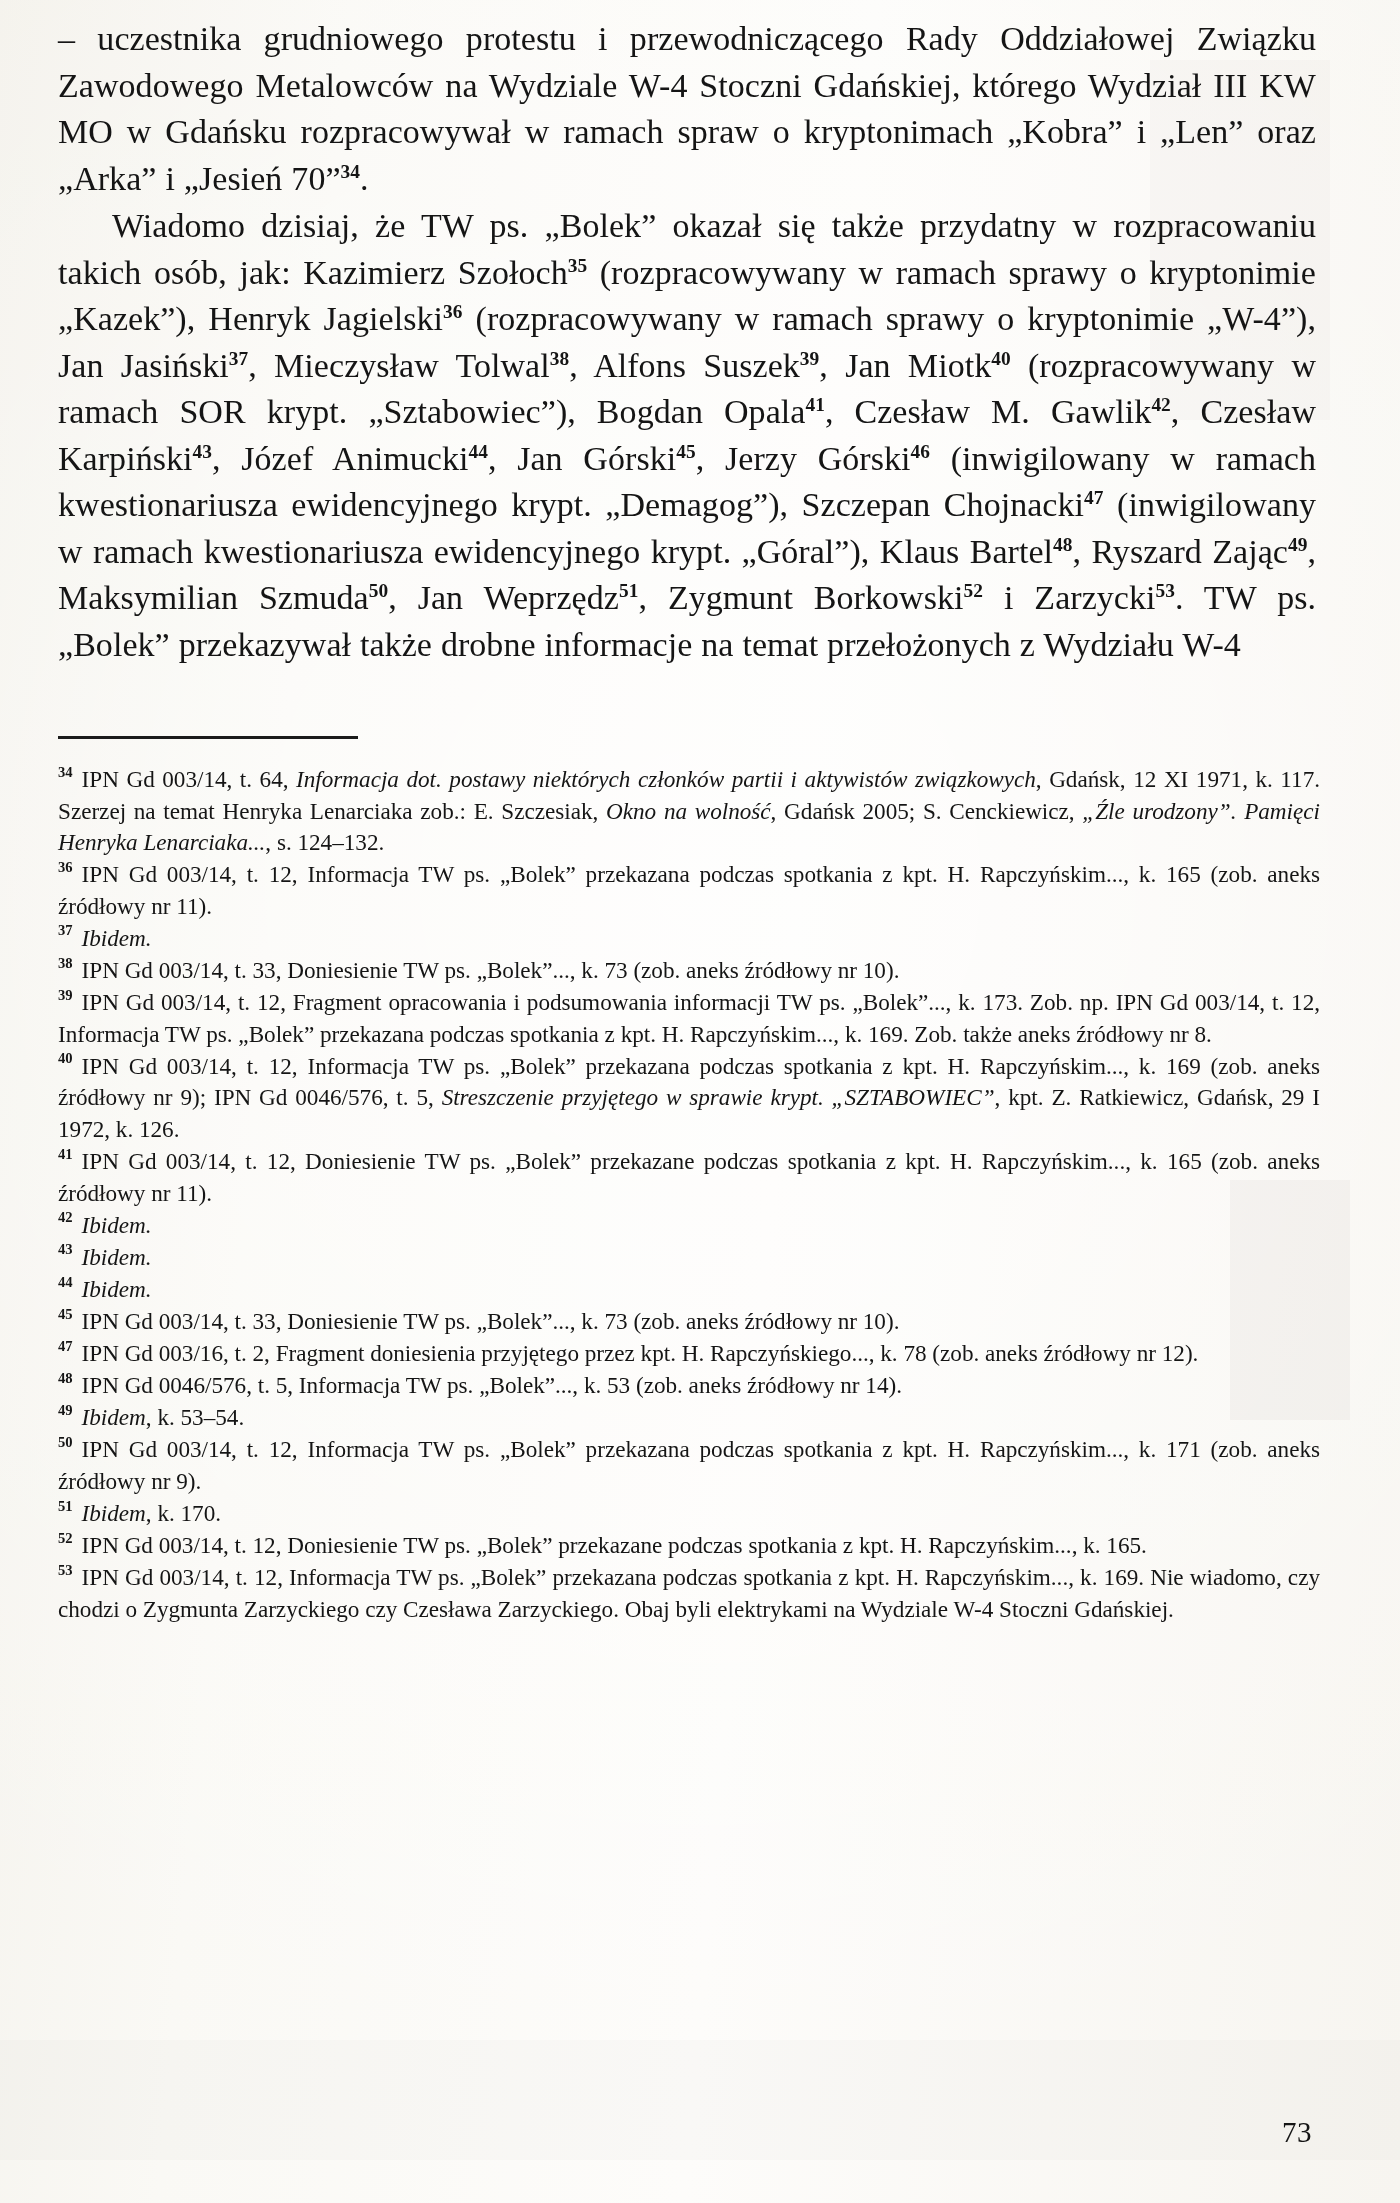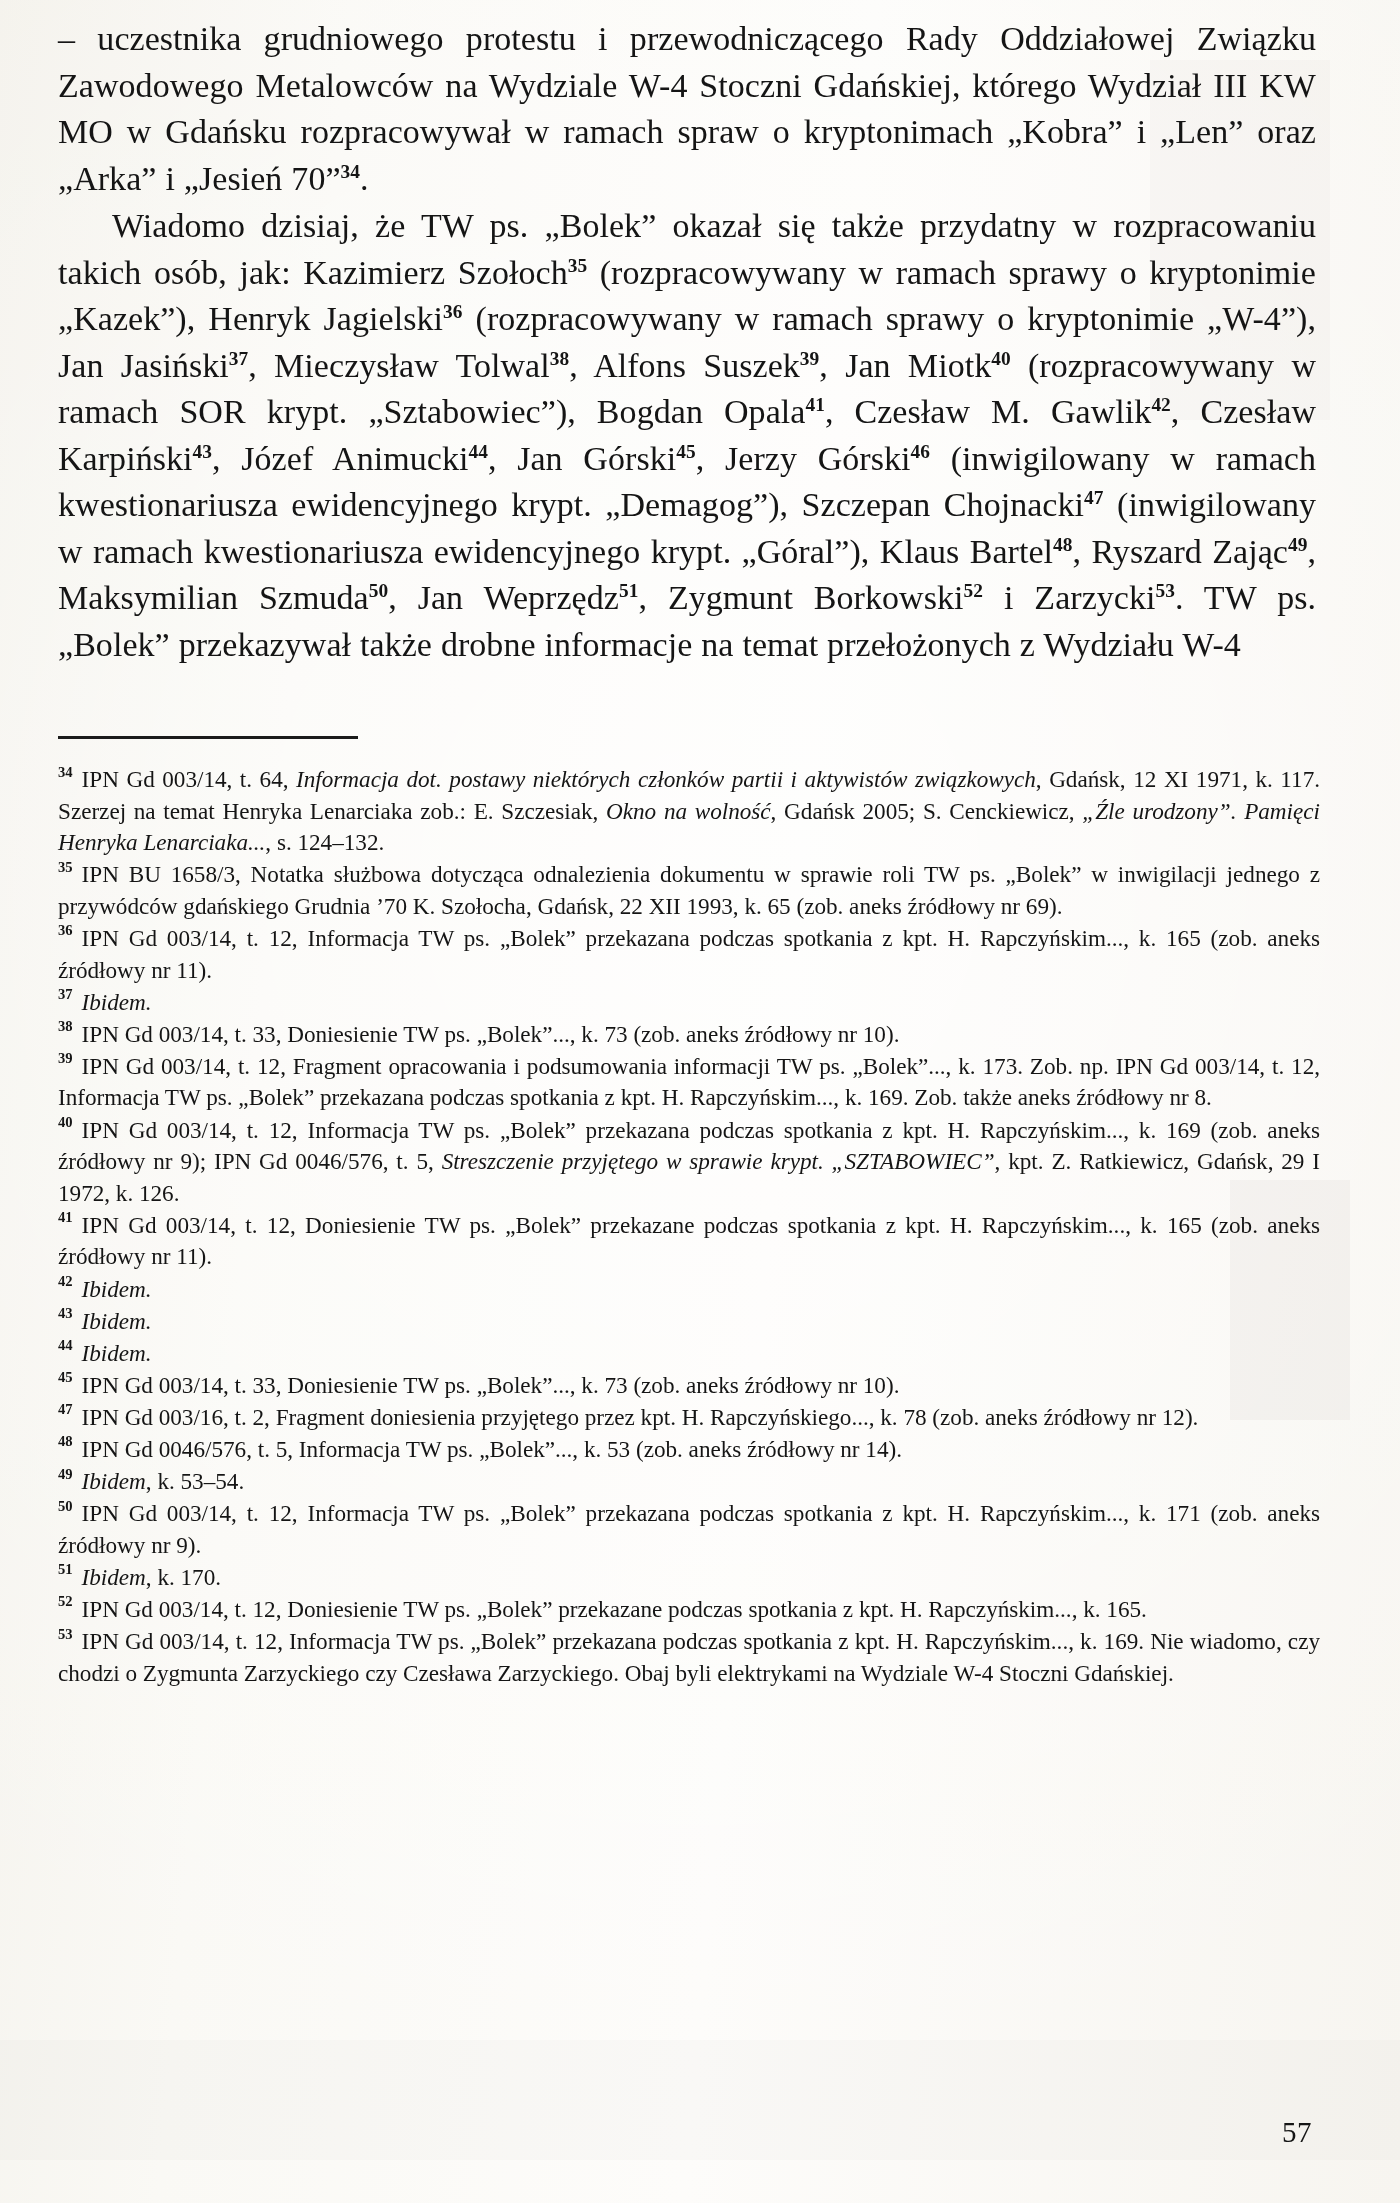--- a/index.html
+++ b/index.html
@@ -141,36 +141,35 @@
 
     <div class="body-block">
       <p class="body-par" id="par1">– uczestnika grudniowego protestu i przewodniczącego Rady Oddziałowej Związku Zawodowego Metalowców na Wydziale W-4 Stoczni Gdańskiej, którego Wydział III KW MO w Gdańsku rozpracowywał w ramach spraw o kryptonimach „Kobra” i „Len” oraz „Arka” i „Jesień 70”<sup>34</sup>.</p>
       <p class="body-par" id="par2">Wiadomo dzisiaj, że TW ps. „Bolek” okazał się także przydatny w rozpracowaniu takich osób, jak: Kazimierz Szołoch<sup>35</sup> (rozpracowywany w ramach sprawy o kryptonimie „Kazek”), Henryk Jagielski<sup>36</sup> (rozpracowywany w ramach sprawy o kryptonimie „W-4”), Jan Jasiński<sup>37</sup>, Mieczysław Tolwal<sup>38</sup>, Alfons Suszek<sup>39</sup>, Jan Miotk<sup>40</sup> (rozpracowywany w ramach SOR krypt. „Sztabowiec”), Bogdan Opala<sup>41</sup>, Czesław M. Gawlik<sup>42</sup>, Czesław Karpiński<sup>43</sup>, Józef Animucki<sup>44</sup>, Jan Górski<sup>45</sup>, Jerzy Górski<sup>46</sup> (inwigilowany w ramach kwestionariusza ewidencyjnego krypt. „Demagog”), Szczepan Chojnacki<sup>47</sup> (inwigilowany w ramach kwestionariusza ewidencyjnego krypt. „Góral”), Klaus Bartel<sup>48</sup>, Ryszard Zając<sup>49</sup>, Maksymilian Szmuda<sup>50</sup>, Jan Weprzędz<sup>51</sup>, Zygmunt Borkowski<sup>52</sup> i Zarzycki<sup>53</sup>. TW ps. „Bolek” przekazywał także drobne informacje na temat przełożonych z Wydziału W-4</p>
     </div>
 
     <div class="fn-rule"></div>
 
     <div class="footnotes" id="footnotes">
         <div class="fn"><span class="fn-num">34</span><span>IPN Gd 003/14, t. 64, </span><em>Informacja dot. postawy niektórych członków partii i aktywistów związkowych</em><span>, Gdańsk, 12 XI 1971, k. 117. Szerzej na temat Henryka Lenarciaka zob.: E. Szczesiak, </span><em>Okno na wolność</em><span>, Gdańsk 2005; S. Cenckiewicz, </span><em>„Źle urodzony”. Pamięci Henryka Lenarciaka...</em><span>, s. 124–132.</span></div>
-        <div class="fn"><span class="fn-num">35</span><span>IPN BU 1658/3, Notatka służbowa dotycząca odnalezienia dokumentu w sprawie roli TW ps. „Bolek” w inwigilacji jednego z przywódców gdańskiego Grudnia ’70 K. Szołocha, Gdańsk, 22 XII 1993, k. 65 (zob. aneks źródłowy nr 69).</span></div>
         <div class="fn"><span class="fn-num">36</span><span>IPN Gd 003/14, t. 12, Informacja TW ps. „Bolek” przekazana podczas spotkania z kpt. H. Rapczyńskim..., k. 165 (zob. aneks źródłowy nr 11).</span></div>
         <div class="fn"><span class="fn-num">37</span><em>Ibidem.</em></div>
         <div class="fn"><span class="fn-num">38</span><span>IPN Gd 003/14, t. 33, Doniesienie TW ps. „Bolek”..., k. 73 (zob. aneks źródłowy nr 10).</span></div>
         <div class="fn"><span class="fn-num">39</span><span>IPN Gd 003/14, t. 12, Fragment opracowania i podsumowania informacji TW ps. „Bolek”..., k. 173. Zob. np. IPN Gd 003/14, t. 12, Informacja TW ps. „Bolek” przekazana podczas spotkania z kpt. H. Rapczyńskim..., k. 169. Zob. także aneks źródłowy nr 8.</span></div>
         <div class="fn"><span class="fn-num">40</span><span>IPN Gd 003/14, t. 12, Informacja TW ps. „Bolek” przekazana podczas spotkania z kpt. H. Rapczyńskim..., k. 169 (zob. aneks źródłowy nr 9); IPN Gd 0046/576, t. 5, </span><em>Streszczenie przyjętego w sprawie krypt. „SZTABOWIEC”</em><span>, kpt. Z. Ratkiewicz, Gdańsk, 29 I 1972, k. 126.</span></div>
         <div class="fn"><span class="fn-num">41</span><span>IPN Gd 003/14, t. 12, Doniesienie TW ps. „Bolek” przekazane podczas spotkania z kpt. H. Rapczyńskim..., k. 165 (zob. aneks źródłowy nr 11).</span></div>
         <div class="fn"><span class="fn-num">42</span><em>Ibidem.</em></div>
         <div class="fn"><span class="fn-num">43</span><em>Ibidem.</em></div>
         <div class="fn"><span class="fn-num">44</span><em>Ibidem.</em></div>
         <div class="fn"><span class="fn-num">45</span><span>IPN Gd 003/14, t. 33, Doniesienie TW ps. „Bolek”..., k. 73 (zob. aneks źródłowy nr 10).</span></div>
         <div class="fn"><span class="fn-num">47</span><span>IPN Gd 003/16, t. 2, Fragment doniesienia przyjętego przez kpt. H. Rapczyńskiego..., k. 78 (zob. aneks źródłowy nr 12).</span></div>
         <div class="fn"><span class="fn-num">48</span><span>IPN Gd 0046/576, t. 5, Informacja TW ps. „Bolek”..., k. 53 (zob. aneks źródłowy nr 14).</span></div>
         <div class="fn"><span class="fn-num">49</span><em>Ibidem</em><span>, k. 53–54.</span></div>
         <div class="fn"><span class="fn-num">50</span><span>IPN Gd 003/14, t. 12, Informacja TW ps. „Bolek” przekazana podczas spotkania z kpt. H. Rapczyńskim..., k. 171 (zob. aneks źródłowy nr 9).</span></div>
         <div class="fn"><span class="fn-num">51</span><em>Ibidem</em><span>, k. 170.</span></div>
         <div class="fn"><span class="fn-num">52</span><span>IPN Gd 003/14, t. 12, Doniesienie TW ps. „Bolek” przekazane podczas spotkania z kpt. H. Rapczyńskim..., k. 165.</span></div>
         <div class="fn"><span class="fn-num">53</span><span>IPN Gd 003/14, t. 12, Informacja TW ps. „Bolek” przekazana podczas spotkania z kpt. H. Rapczyńskim..., k. 169. Nie wiadomo, czy chodzi o Zygmunta Zarzyckiego czy Czesława Zarzyckiego. Obaj byli elektrykami na Wydziale W-4 Stoczni Gdańskiej.</span></div>
       </div>
 
-    <div class="folio">57</div>
+    <div class="folio">73</div>
 
   </div>
 </div>
 
 </body></html>

